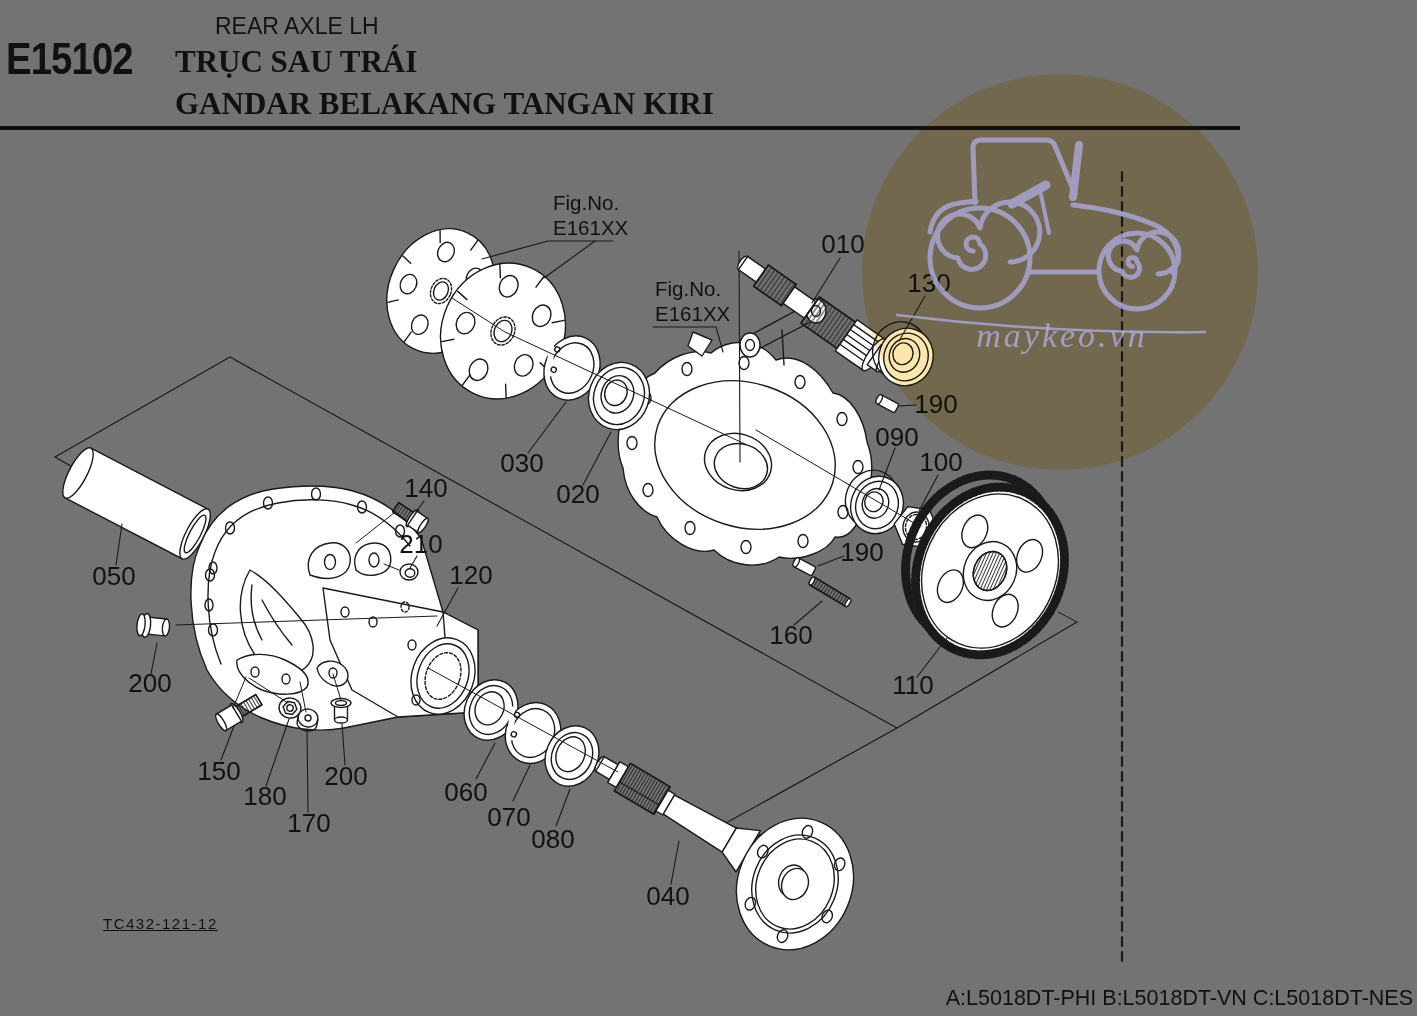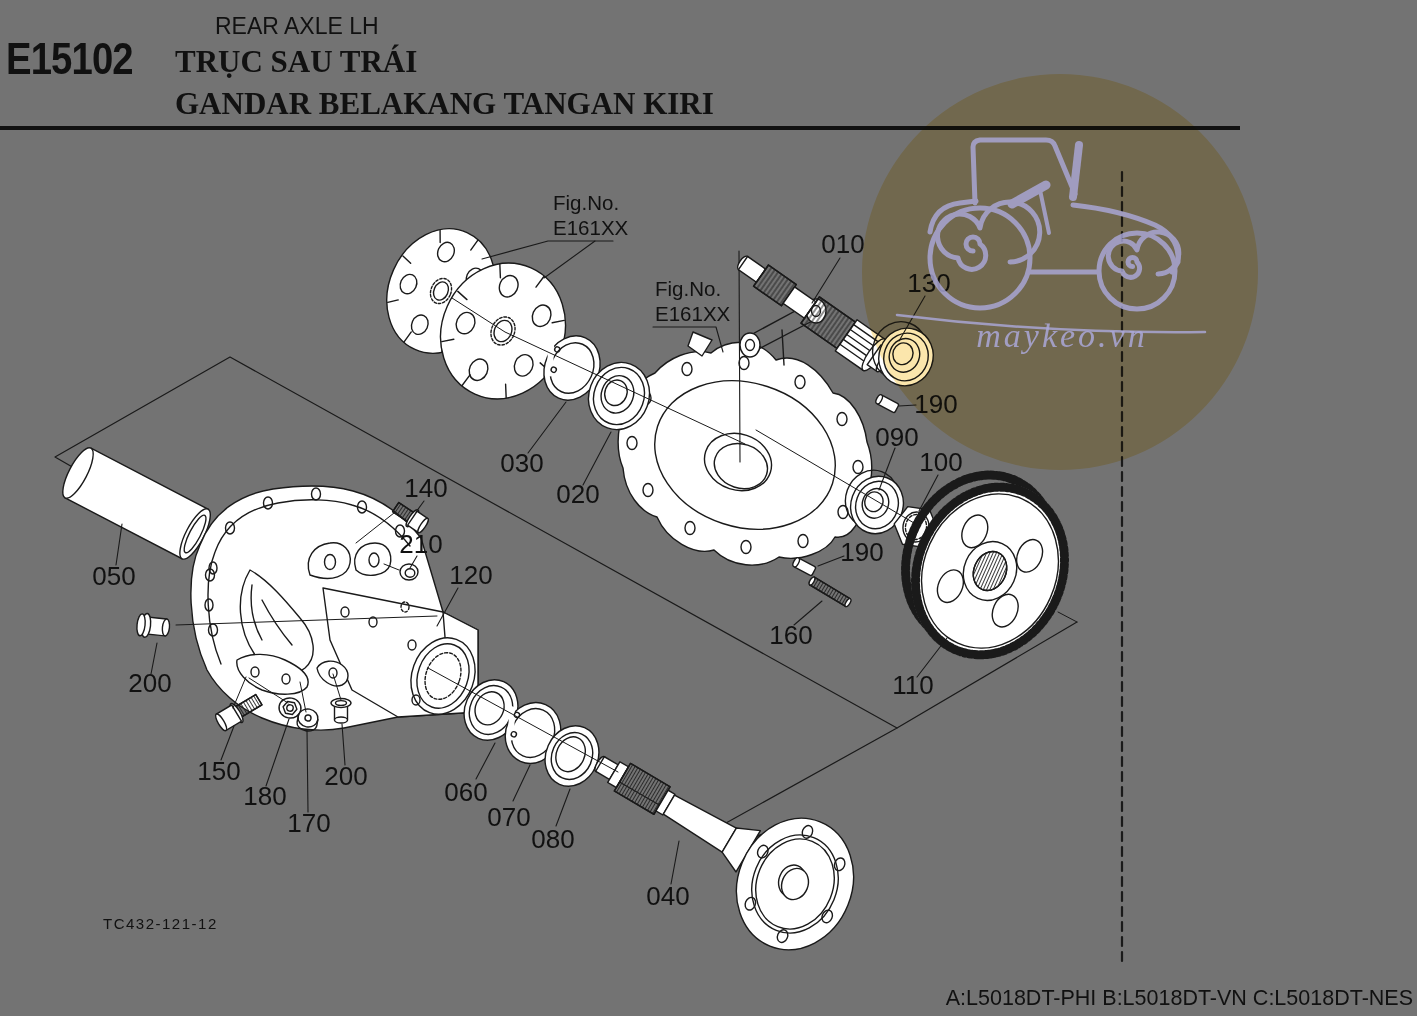--- a/index.html
+++ b/index.html
@@ -6,21 +6,21 @@
   #page{position:relative;width:1417px;height:1016px;background:#737373;overflow:hidden;
         font-family:"Liberation Sans",sans-serif;color:#111;}
   #diagram-svg{position:absolute;left:0;top:0;width:1417px;height:1016px;}
   .hdr{position:absolute;white-space:nowrap;}
   #part-code{left:6px;top:34px;font-size:44px;font-weight:bold;letter-spacing:-1px;
              transform:scaleX(.87);transform-origin:left top;}
   #title-en{left:175px;top:13px;font-size:23px;font-weight:normal;margin-left:40px;}
   #title-vi{left:175px;top:44px;font-size:31px;font-weight:bold;font-family:"Liberation Serif",serif;}
   #title-id{left:175px;top:86px;font-size:31px;font-weight:bold;font-family:"Liberation Serif",serif;}
   #header-rule{position:absolute;left:0;top:126px;width:1240px;height:4px;background:#111;}
-  #drawing-code{position:absolute;left:103px;top:915px;font-size:15px;letter-spacing:1.5px;}
+  #drawing-code{position:absolute;left:103px;top:915px;font-size:15px;letter-spacing:1.5px;text-decoration:underline;}
   #footer-models{position:absolute;right:4px;top:986px;font-size:21.5px;white-space:nowrap;}
   .co{font-family:"Liberation Sans",sans-serif;font-size:26px;fill:#111;text-anchor:middle;}
   .fig{font-family:"Liberation Sans",sans-serif;font-size:20.5px;fill:#111;}
   .wm-text{font-family:"Liberation Serif",serif;font-style:italic;font-size:34px;
            letter-spacing:3px;fill:#ABA8D8;text-anchor:middle;}
 </style>
 </head>
 <body>
 
 <div id="page">

